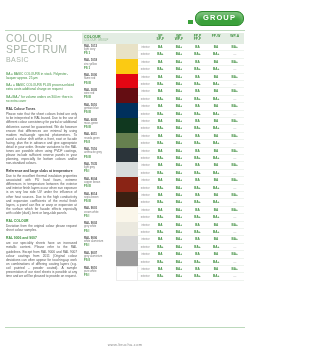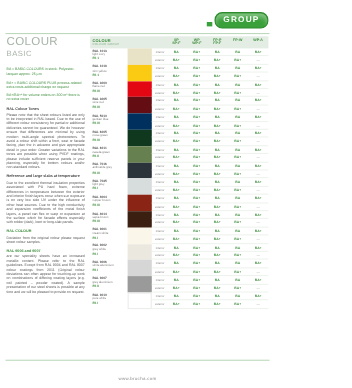--- a/index.html
+++ b/index.html
@@ -81,20 +81,21 @@
     <div class="logo">
       <span class="logo-text">GROUP</span>
     </div>
   </div>
 
   <div class="rule-top"></div>
 
   <div class="left">
     <div class="title">
       <span class="t1">COLOUR</span>
+      <span class="t2">SPECTRUM</span>
       <span class="t3">BASIC</span>
     </div>
 
     <div class="legend">
       <p>BA = BASIC COLOURS in stock. Polyester-lacquer approx. 25 µm</p>
       <p>BA+ = BASIC COLOURS PLUS process-related extra costs additional charge on request</p>
       <p>BA+/BA+* for volume orders on 300 m² there is no extra cover</p>
     </div>
 
     <div class="sec">

